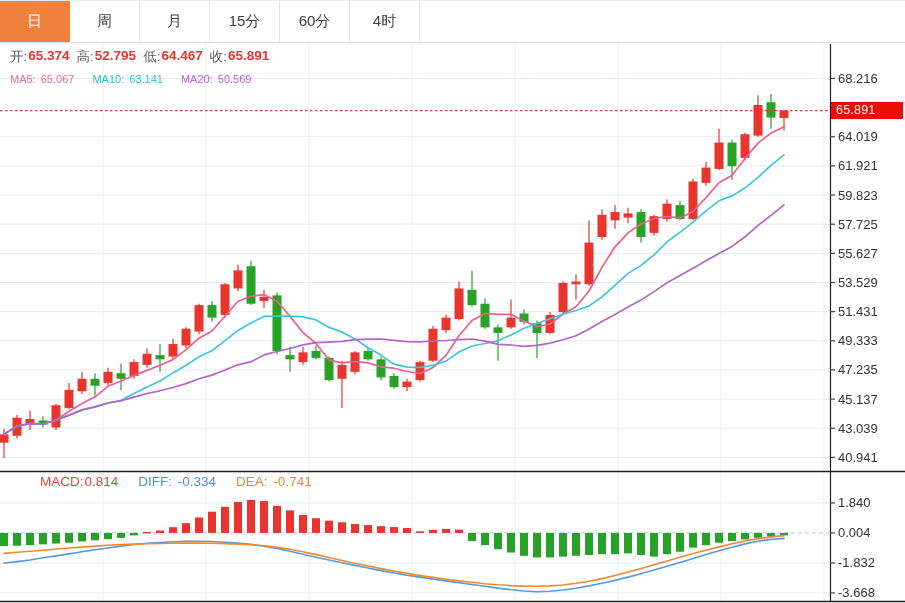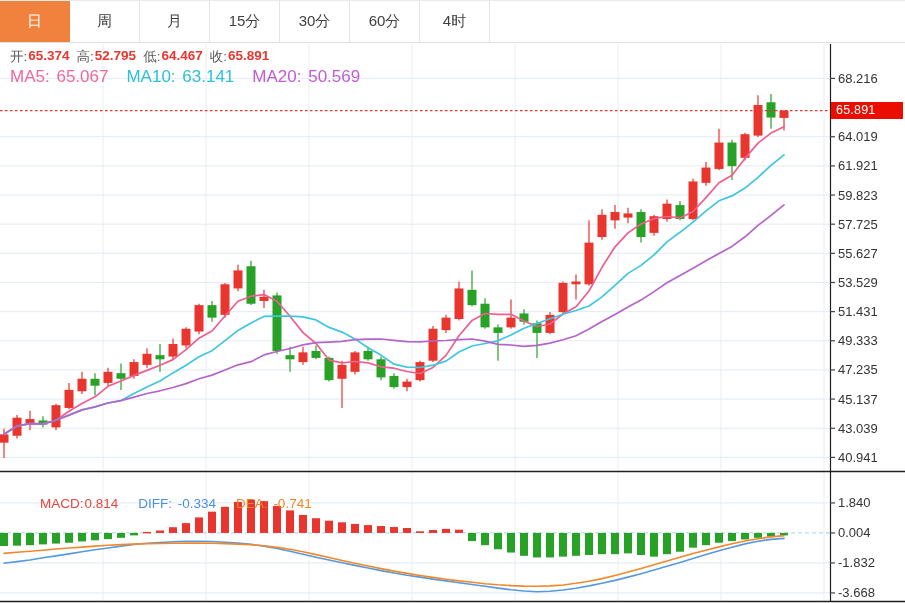--- a/index.html
+++ b/index.html
@@ -15,24 +15,24 @@
        background:#fff;cursor:pointer;user-select:none;}
   .tab.active{background:#f0823e;color:#fff;border-right-color:#f0823e;}
   
   svg.chart{position:absolute;left:0;top:0;width:905px;height:603px;z-index:1;}
   
   .ohlc-row{position:absolute;left:10px;top:48px;z-index:4;font-size:13.5px;
             display:flex;gap:7px;white-space:nowrap;}
   .ohlc-row .lbl{color:#5a5a5a;}
   .ohlc-row .val{color:#e8352e;font-weight:bold;}
   .pair{display:flex;gap:1px;}
-  .ma-row{position:absolute;left:10px;top:67px;z-index:4;font-size:17px;
+  .ma-row{position:absolute;left:10px;top:73px;z-index:4;font-size:11px;
           display:flex;gap:18px;white-space:nowrap;}
   .ma5{color:#f0679e;} .ma10{color:#2ec0d8;justify-content:center;} .ma20{color:#c05cd6;}
-  .macd-row{position:absolute;left:40px;top:496px;z-index:4;font-size:13.5px;
+  .macd-row{position:absolute;left:40px;top:474px;z-index:4;font-size:13.5px;
             display:flex;gap:20px;white-space:nowrap;}
   .macd-v{color:#e8453c;} .diff-v{color:#4a90e2;align-items:flex-end;} .dea-v{color:#f0862a;align-items:center;}
   
   .price-badge{position:absolute;left:831px;width:72px;height:17px;background:#ea0d00;
                color:#fff;font-size:12.5px;line-height:17px;padding-left:5px;
                box-sizing:border-box;z-index:4;letter-spacing:0.2px;}
 </style>
 </head>
 <body>
 
@@ -290,21 +290,20 @@
       <text x="838" y="567.43488" fill="#333333" font-size="13" font-family="&quot;Liberation Sans&quot;,sans-serif">-1.832</text>
       <line x1="830" y1="592.93512" x2="835" y2="592.93512" stroke="#444" stroke-width="1.2"></line>
       <text x="838" y="597.43512" fill="#333333" font-size="13" font-family="&quot;Liberation Sans&quot;,sans-serif">-3.668</text>
     </svg>
 
   <div class="tabbar" id="tabbar">
       <div class="tab active">日</div>
       <div class="tab">周</div>
       <div class="tab">月</div>
       <div class="tab">15分</div>
-      <div class="tab">30分</div>
       <div class="tab">60分</div>
       <div class="tab">4时</div>
     </div>
 
   <div class="ohlc-row">
     <span class="pair">
         <span class="lbl">开:</span>
         <span class="val">65.374</span>
       </span>
     <span class="pair">

